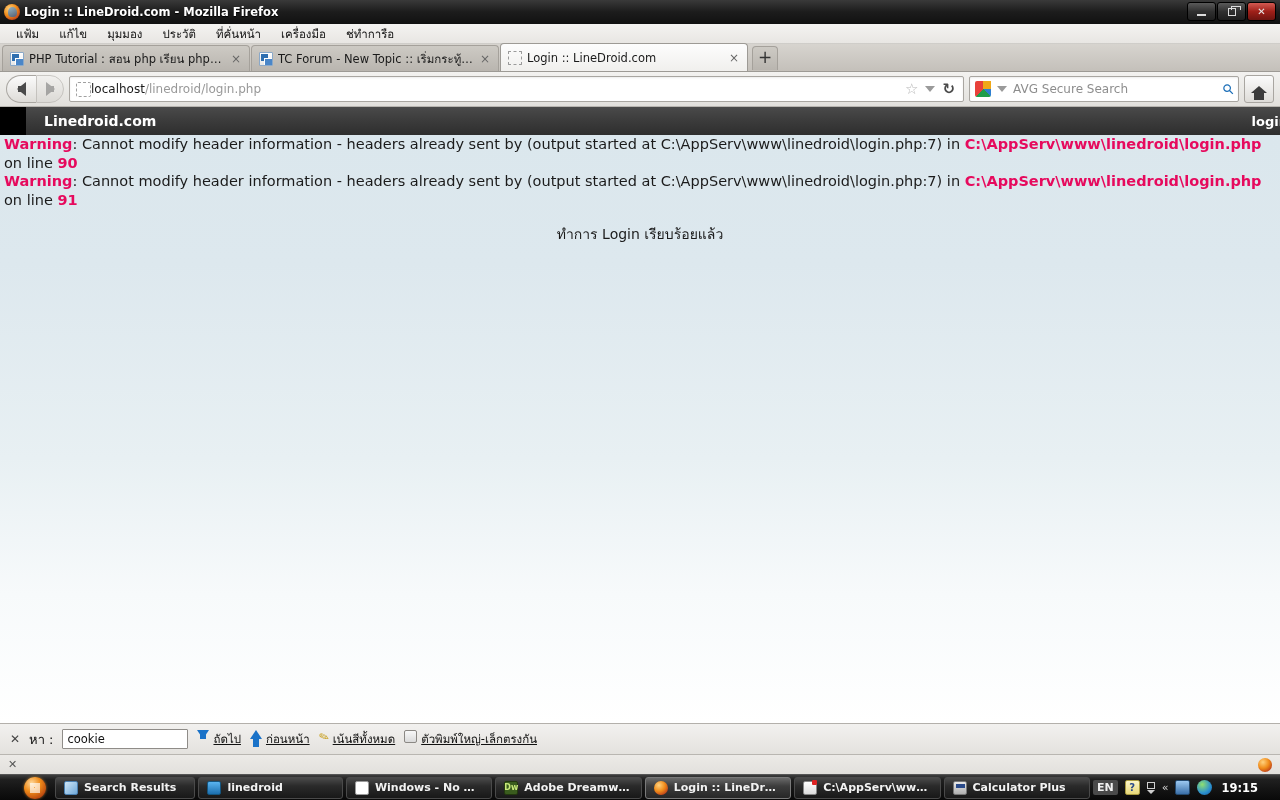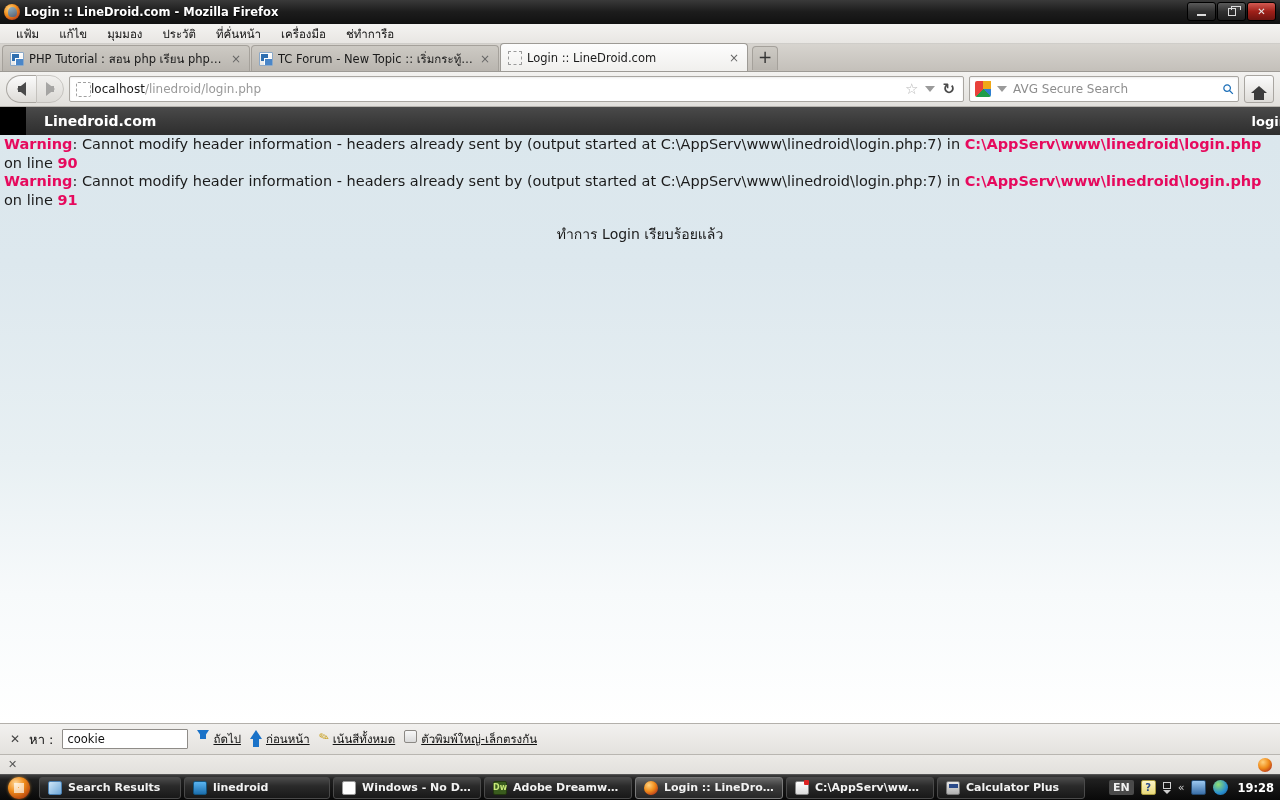--- a/index.html
+++ b/index.html
@@ -268,21 +268,21 @@
   .ff-mini {
     width: 14px; height: 14px; border-radius: 50%;
     background: radial-gradient(circle at 35% 30%, #ffd27f 0%, #f08c1a 45%, #c4491a 75%, #7a2a10 100%);
   }
 
   
   .taskbar {
     position: absolute; top: 774px; left: 0; width: 1280px; height: 26px;
     background: linear-gradient(180deg, #3d3d3d 0%, #202020 18%, #131313 60%, #090909 100%);
     border-top: 1px solid #555;
-    display: flex; align-items: center; gap: 3px; padding: 0 2px;
+    display: flex; align-items: center; gap: 3px; padding: 0 18px;
   }
   .startbtn {
     width: 34px; height: 24px; display: flex; align-items: center; justify-content: center;
     flex: 0 0 auto;
   }
   .start-orb {
     width: 22px; height: 22px; border-radius: 50%;
     background: radial-gradient(circle at 35% 28%, #ffd89a 0%, #f08c1a 40%, #b8460f 78%, #5c2206 100%);
     box-shadow: 0 0 3px rgba(255,170,60,.6);
     position: relative;
@@ -489,17 +489,17 @@
     <div class="tray">
       <span class="tray-lang">EN</span>
       <span class="tray-icon ti-help">?</span>
       <span class="tray-stack">
         <span class="sq"></span>
         <span class="tri"></span>
       </span>
       <span class="tray-chev">«</span>
       <span class="tray-icon ti-net"></span>
       <span class="tray-icon ti-globe"></span>
-      <span class="tray-clock">19:28</span>
+      <span class="tray-clock">19:15</span>
     </div>
   </div>
 
 </div>
 
 </body></html>

